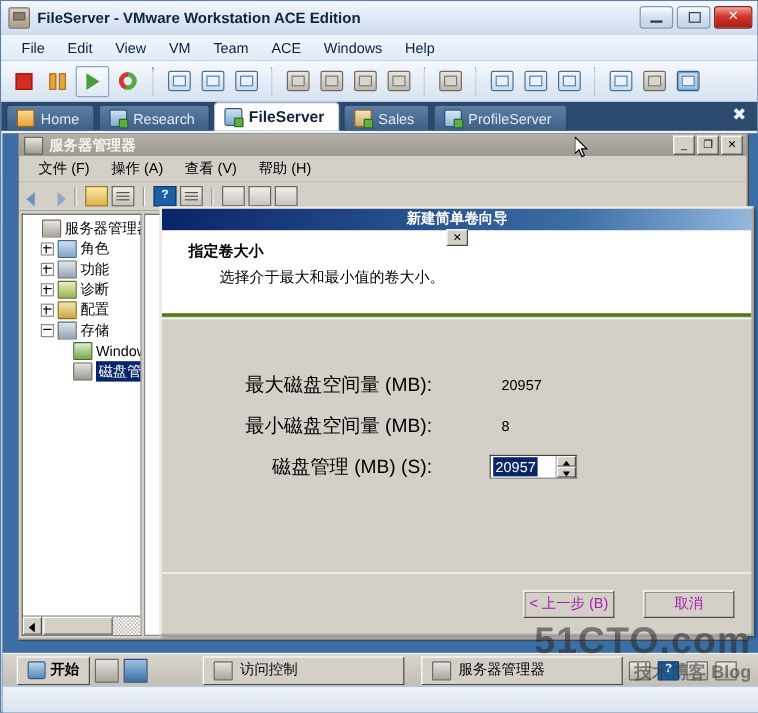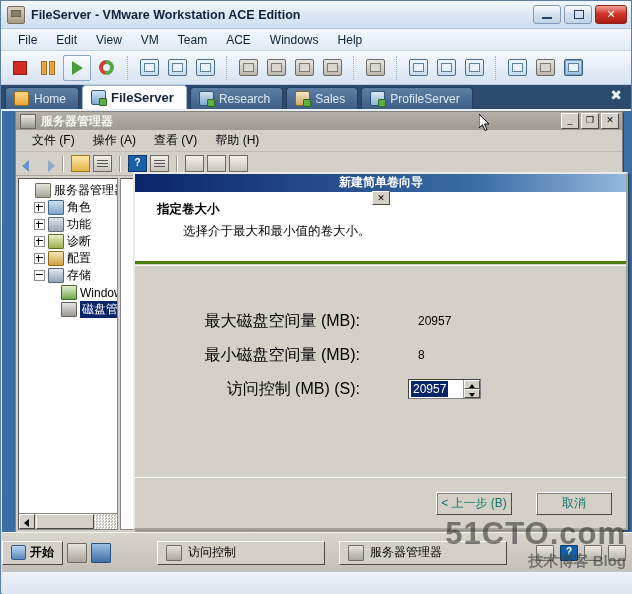--- a/index.html
+++ b/index.html
@@ -281,36 +281,36 @@
   }
   .spin-b.dn:after{border-bottom:none;border-top:4px solid #000;}
   .wz-footer{
     position:absolute;left:0;right:0;bottom:0;height:51px;
     background:#d4d0c8;border-top:1px solid #fff;
     display:flex;align-items:center;justify-content:flex-end;
     padding-right:14px;box-sizing:border-box;gap:0;
   }
   .wbtn{
     min-width:76px;height:23px;margin-left:6px;
-    background:#d4d0c8;font-size:12px;color:#0f766e;
+    background:#d4d0c8;font-size:12px;color:#a21caf;
     border-top:1px solid #fff;border-left:1px solid #fff;
     border-right:1px solid #4c4a44;border-bottom:1px solid #4c4a44;
     box-shadow:1px 1px 0 #808080 inset;
     display:flex;align-items:center;justify-content:center;
     box-sizing:border-box;white-space:nowrap;
   }
   .wbtn.default{outline:1px solid #000;outline-offset:-3px;margin-left:2px;}
   .wbtn.cancel{margin-left:24px;}
 
   
   .taskbar{
-    position:absolute;left:0;right:0;bottom:22px;height:40px;
+    position:absolute;left:0;right:0;bottom:22px;height:28px;
     background:linear-gradient(#d9d5cd,#c3bfb6);
     border-top:1px solid #f2f0ec;
-    display:flex;align-items:center;padding:0 0;box-sizing:border-box;gap:4px;
+    display:flex;align-items:center;padding:0 12px;box-sizing:border-box;gap:4px;
   }
   .startbtn{
     height:22px;display:flex;align-items:center;gap:4px;padding:0 8px;
     background:#d4d0c8;font-size:12px;font-weight:bold;
     border-top:1px solid #fff;border-left:1px solid #fff;
     border-right:1px solid #4c4a44;border-bottom:1px solid #4c4a44;
   }
   .startico{width:13px;height:13px;background:linear-gradient(#bcd7f0,#5b87b8);border:1px solid #2f5b8c;border-radius:2px;}
   .qlico{width:18px;height:18px;background:linear-gradient(#e6e4df,#a9a69e);border:1px solid #6e6b64;border-radius:1px;}
   .qlico.blue{background:linear-gradient(#9cc0e4,#3d6ea6);border-color:#28507d;}
@@ -436,27 +436,27 @@
     <div class="tbtn">
         <span class="vmglyph sel"></span>
       </div>
   </div>
 
   <div class="tabstrip">
     <div class="vtab">
       <span class="tabicon home"></span>
       <span>Home</span>
     </div>
+    <div class="vtab">
+      <span class="tabicon"></span>
+      <span>Research</span>
+    </div>
     <div class="vtab active">
       <span class="tabicon"></span>
       <span>FileServer</span>
-    </div>
-    <div class="vtab">
-      <span class="tabicon"></span>
-      <span>Research</span>
     </div>
     <div class="vtab">
       <span class="tabicon sales"></span>
       <span>Sales</span>
     </div>
     <div class="vtab">
       <span class="tabicon profile"></span>
       <span>ProfileServer</span>
     </div>
     <div class="tabclose">✖</div>
@@ -588,21 +588,21 @@
               <span class="flabel">最大磁盘空间量 (MB):</span>
               <span class="fvalue">20957</span>
             </div>
 
             <div class="frow">
               <span class="flabel">最小磁盘空间量 (MB):</span>
               <span class="fvalue">8</span>
             </div>
 
             <div class="frow">
-              <span class="flabel">访问控制 (MB) (S):</span>
+              <span class="flabel">磁盘管理 (MB) (S):</span>
               <span class="spin">
                 <span class="spin-text">
                   <span class="spin-sel">20957</span>
                 </span>
                 <span class="spin-btns">
                   <span class="spin-b up"></span>
                   <span class="spin-b dn"></span>
                 </span>
               </span>
             </div>

